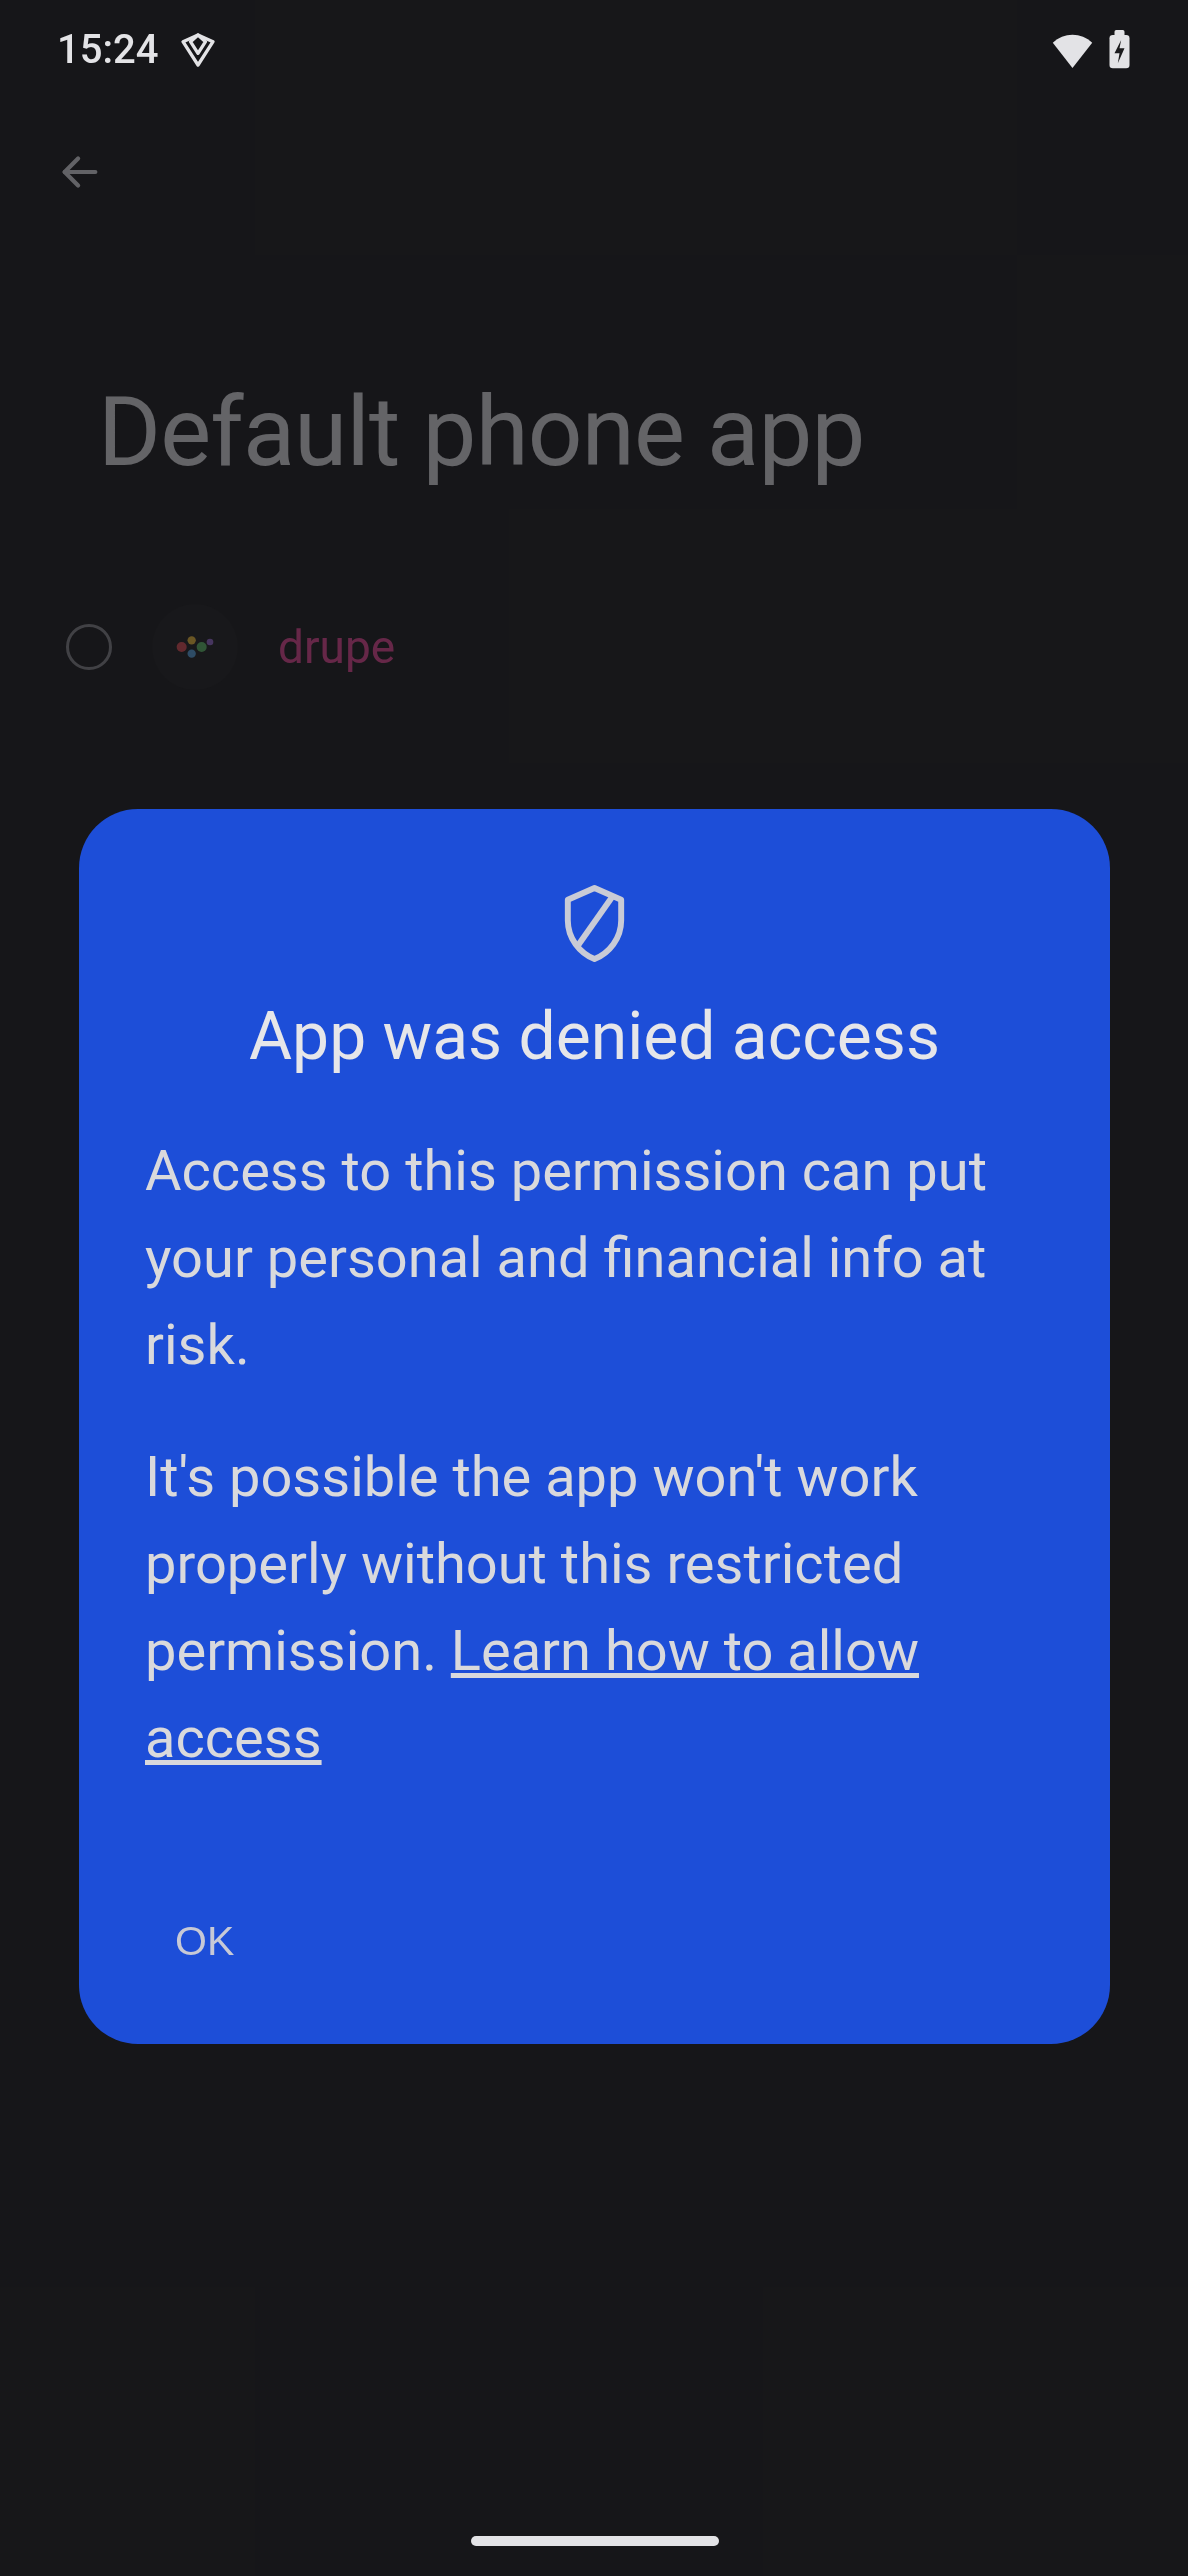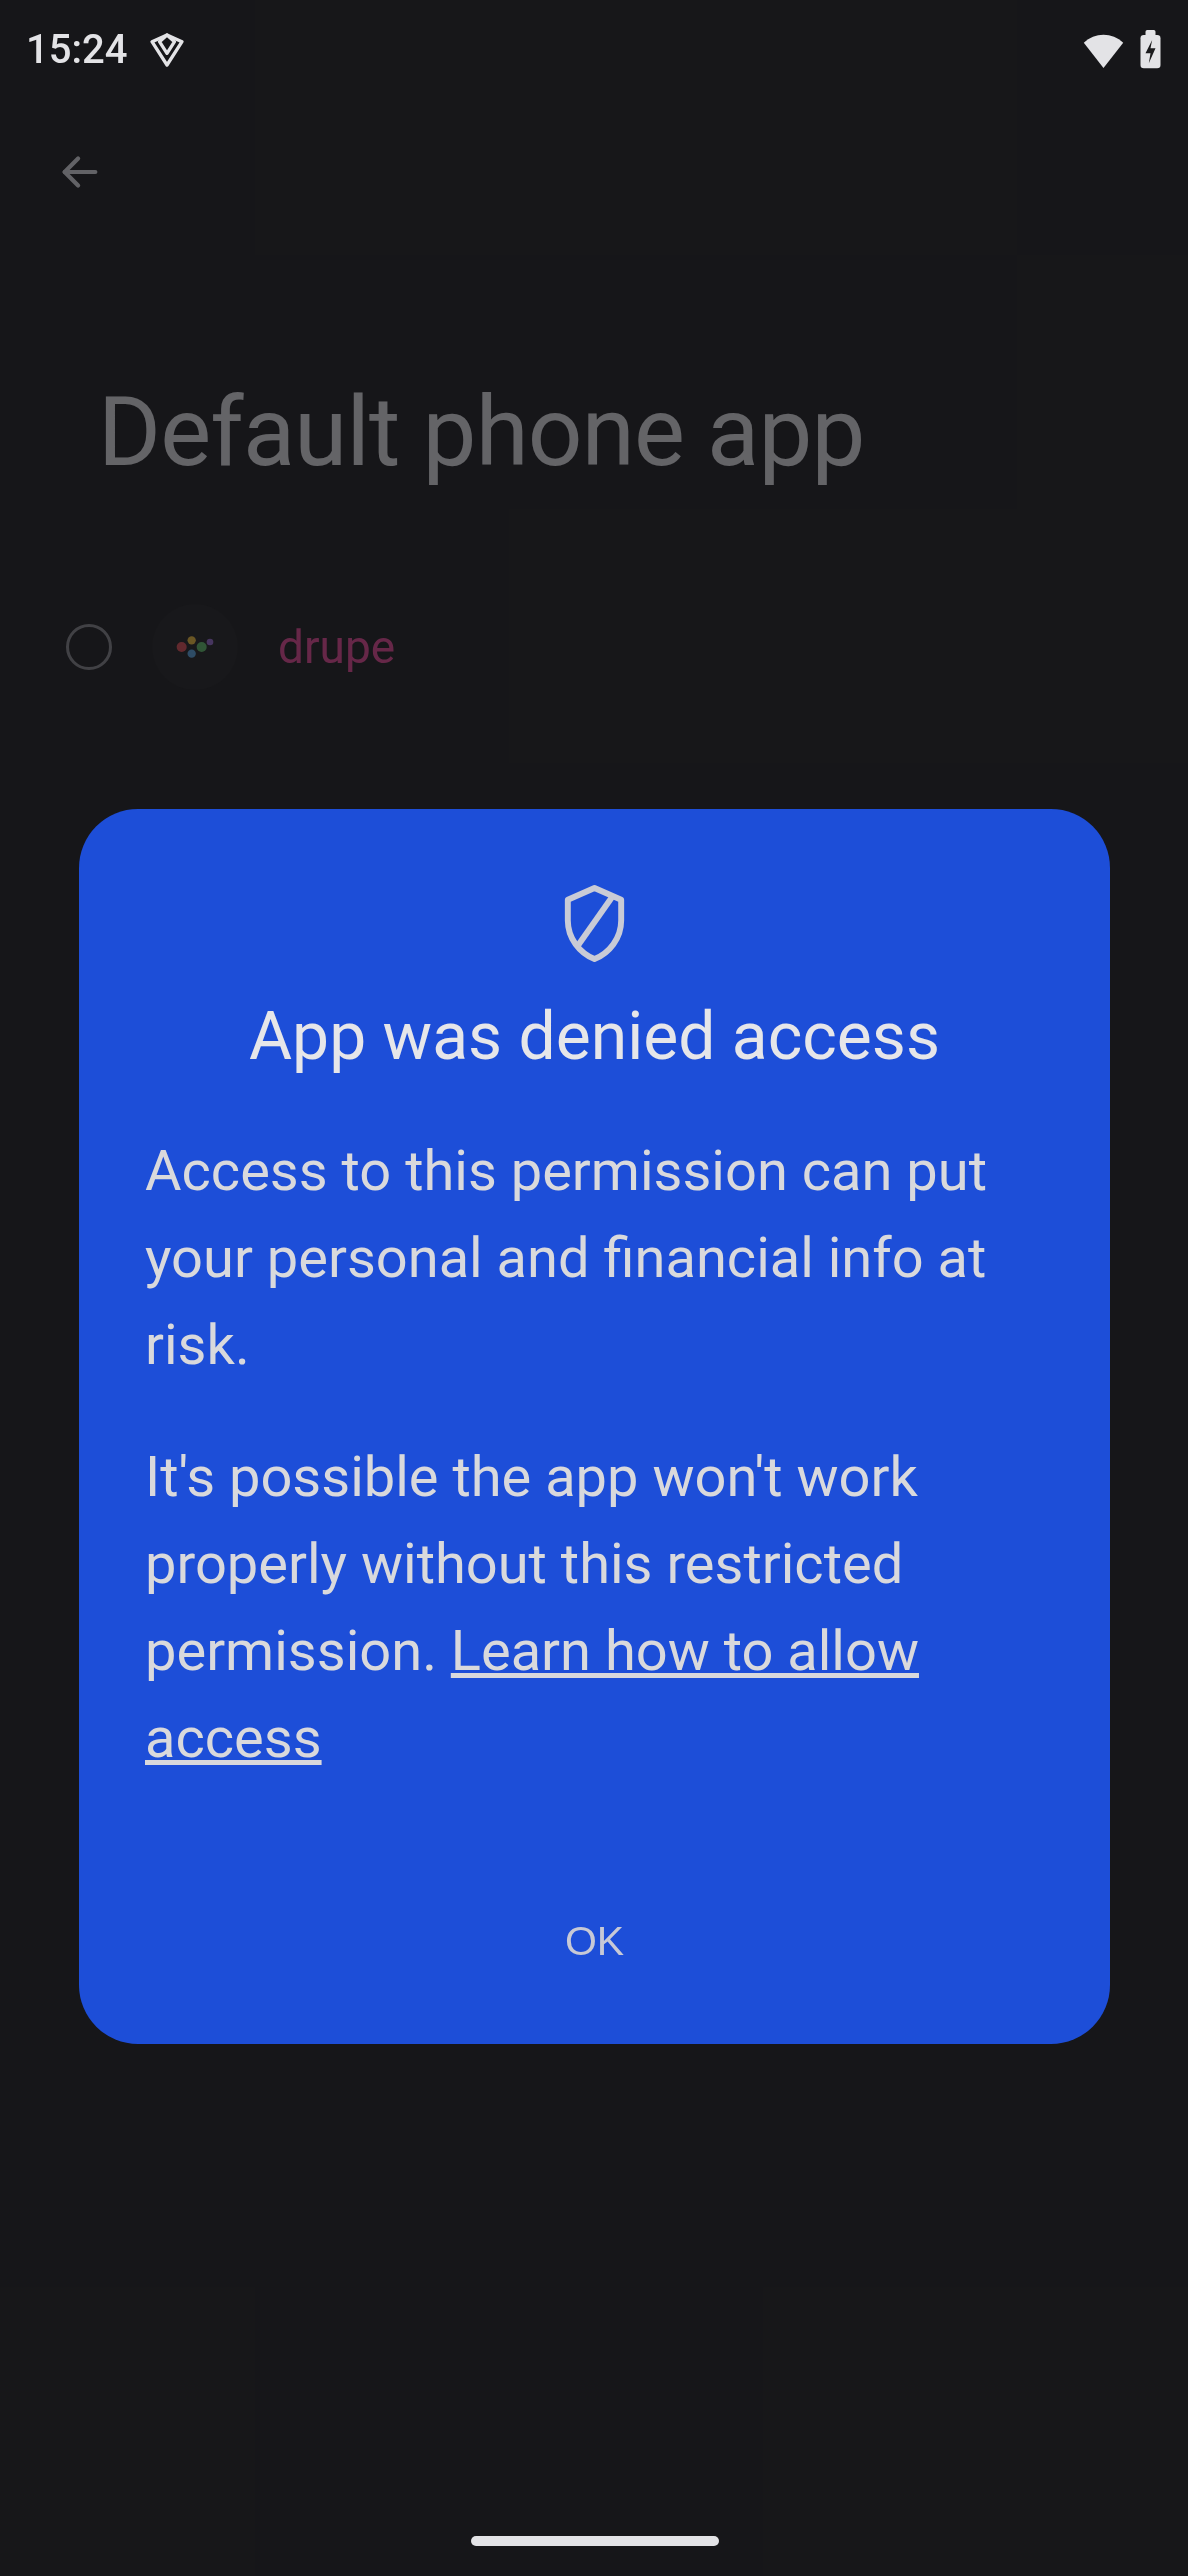--- a/index.html
+++ b/index.html
@@ -13,21 +13,21 @@
   }
 
   
   .status-bar {
     position: absolute;
     top: 0; left: 0; right: 0;
     height: 99px;
     display: flex;
     align-items: center;
     justify-content: space-between;
-    padding: 0 26px;
+    padding: 0 57px;
     color: #e3e3e6;
     font-size: 40px;
     font-weight: 500;
   }
   .status-left { display: flex; align-items: center; gap: 20px; }
   .status-right { display: flex; align-items: center; gap: 13.2px; }
 
   
   .page {
     position: absolute;
@@ -107,21 +107,21 @@
     color: #d9d9dc;
   }
   .dialog-body p { margin-bottom: 46px; }
   .dialog-body p:last-of-type { margin-bottom: 0; }
   .link {
     text-decoration: underline;
     color: #d9d9dc;
   }
   .dialog-actions {
     display: flex;
-    justify-content: center;
+    justify-content: flex-start;
     margin-top: 116px;
   }
   .ok-btn {
     font-size: 41px;
     font-weight: 500;
     color: #c7c9d6;
     padding: 20px 30px;
     background: transparent;
     border: none;
   }

